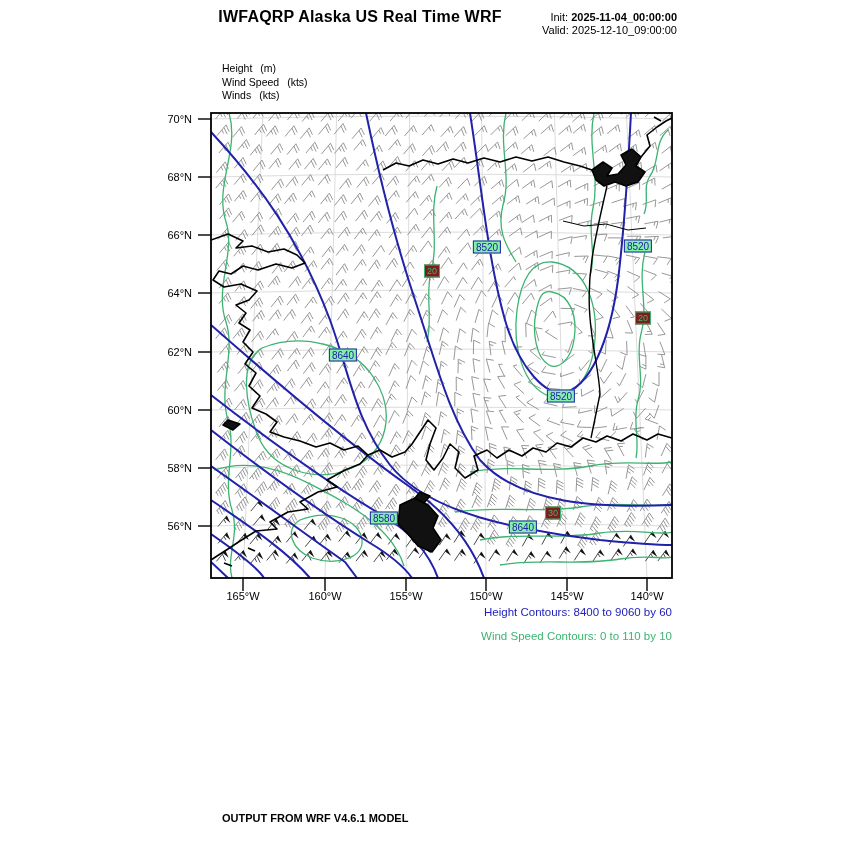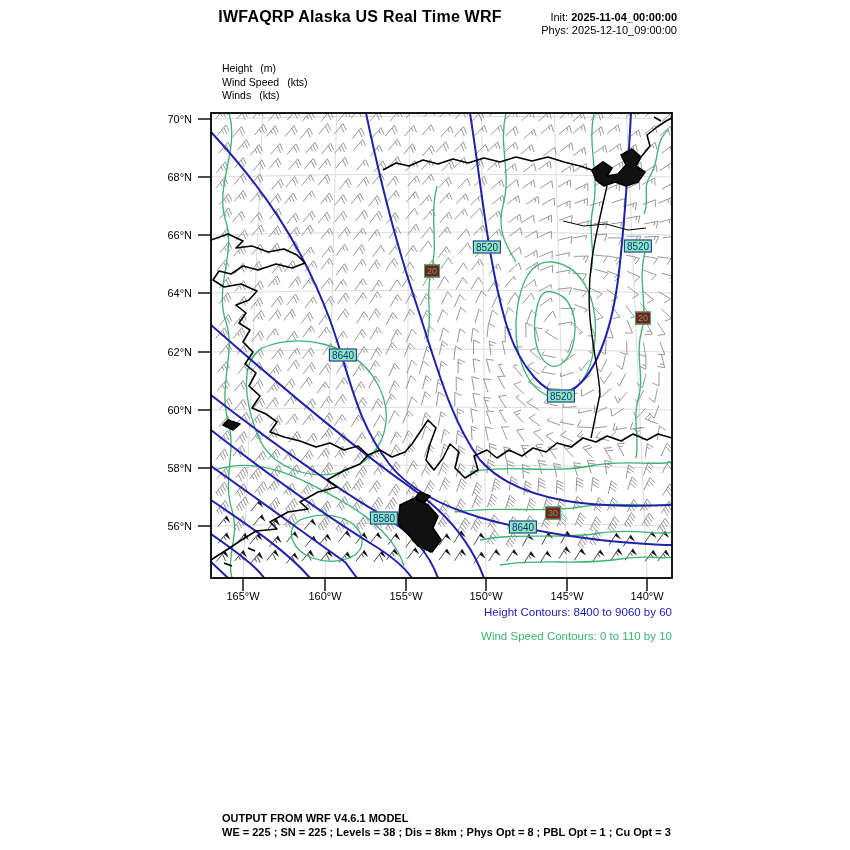--- a/index.html
+++ b/index.html
@@ -27,21 +27,21 @@
 <body>
 
 <div id="page">
 
   <div id="title" class="abs">IWFAQRP Alaska US Real Time WRF</div>
   <div id="init-line" class="abs">
     <span>Init:</span>
     <b>2025-11-04_00:00:00</b>
   </div>
   <div id="valid-line" class="abs">
-    <span>Phys:</span>
+    <span>Valid:</span>
     <span>2025-12-10_09:00:00</span>
   </div>
 
   <div id="legend" class="abs">
     <div class="legend-row">
       <span>Height</span><span class="u">(m)</span>
     </div>
     <div class="legend-row">
       <span>Wind Speed</span><span class="u">(kts)</span>
     </div>
@@ -174,14 +174,13 @@
       <span class="clabel h" style="left: 523px; top: 527px;">8640</span>
       <span class="clabel w" style="left: 432px; top: 271px;">20</span>
       <span class="clabel w" style="left: 643px; top: 318px;">20</span>
       <span class="clabel w" style="left: 553px; top: 513px;">30</span>
     </div>
 
   <div id="cap-height" class="abs" style="color: rgb(34, 34, 187);">Height Contours: 8400 to 9060 by 60</div>
   <div id="cap-wind" class="abs" style="color: rgb(60, 179, 113);">Wind Speed Contours: 0 to 110 by 10</div>
 
   <div id="footer1" class="abs">OUTPUT FROM WRF V4.6.1 MODEL</div>
-  <div id="footer2" class="abs">WE = 225 ; SN = 225 ; Levels = 38 ; Dis = 8km ; Phys Opt = 8 ; PBL Opt = 1 ; Cu Opt = 3</div>
 </div>
 
 </body></html>

